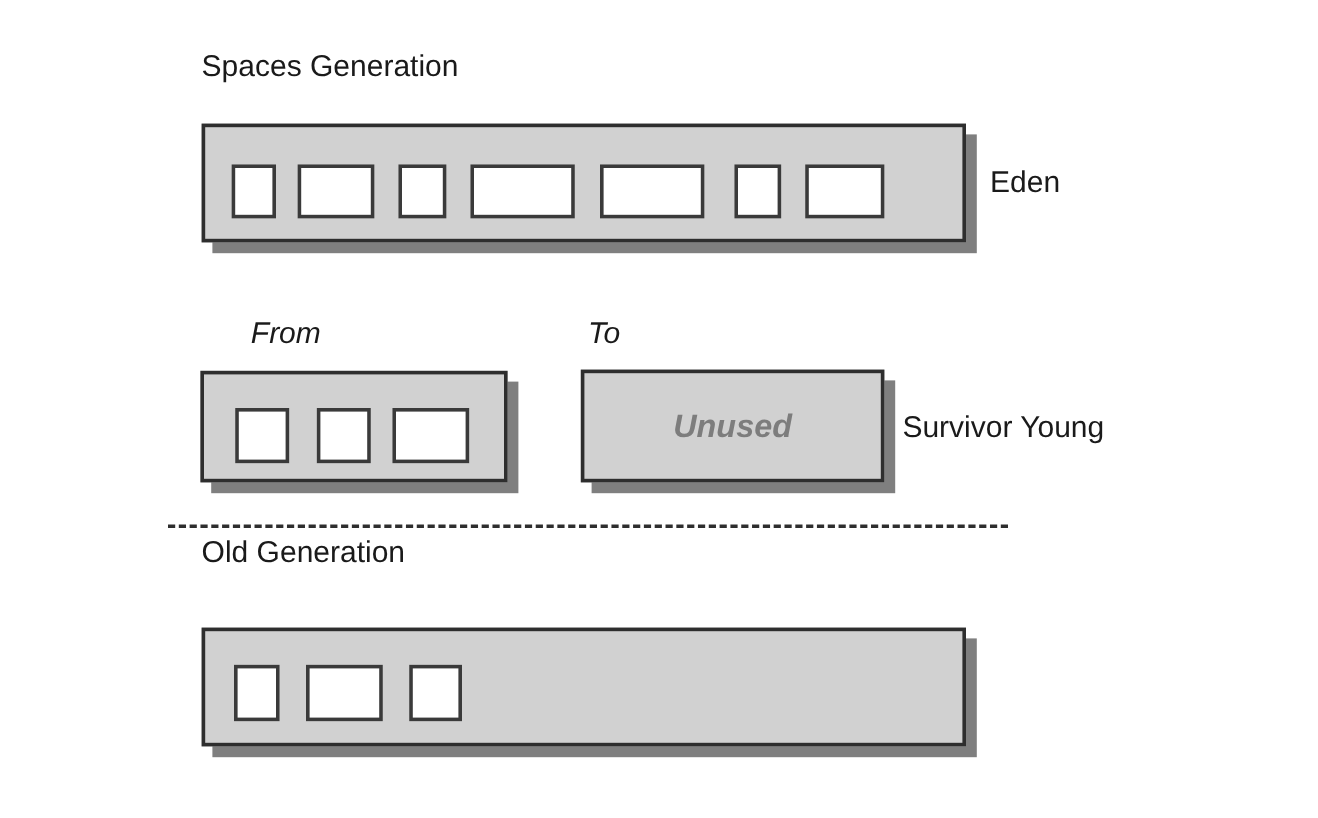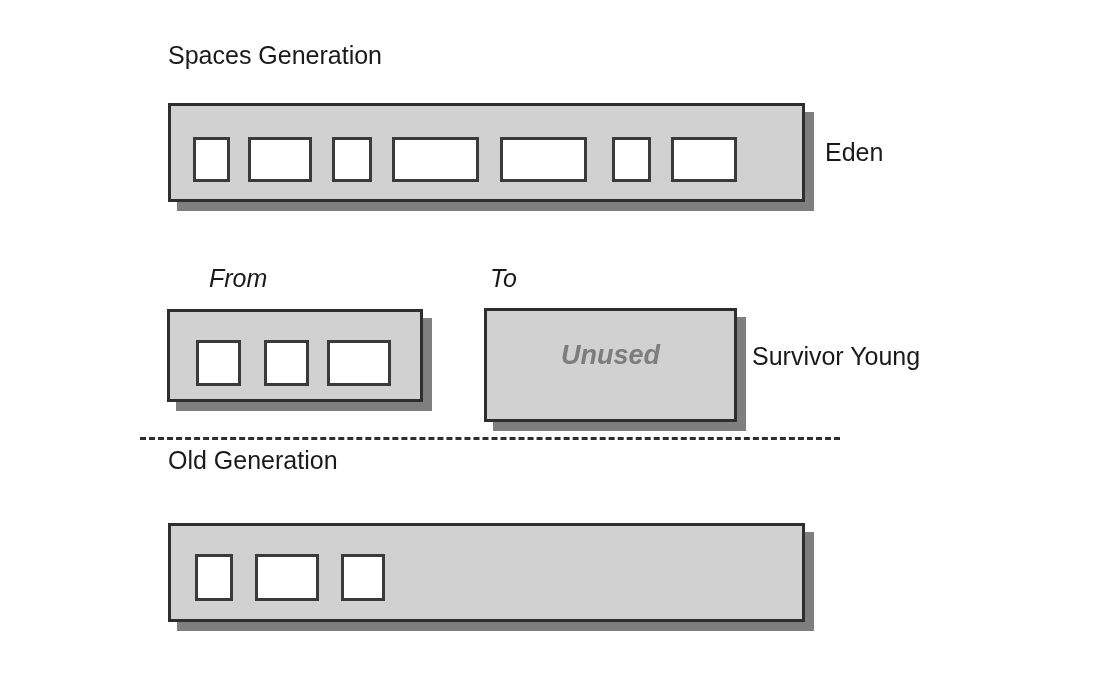--- a/index.html
+++ b/index.html
@@ -93,21 +93,21 @@
   <div class="label italic" id="lbl-from" style="left: 169px; top: 266px; margin-left: 40px;">From</div>
 
   <div class="label italic" id="lbl-to" style="left: 490px; top: 266px;">To</div>
 
   <div class="region" id="region-from" style="left: 167px; top: 309px; width: 256px; height: 93px;">
       <div class="cell" style="left: 26px; top: 28px; width: 45px; height: 46px;"></div>
       <div class="cell" style="left: 94px; top: 28px; width: 45px; height: 46px;"></div>
       <div class="cell" style="left: 157px; top: 28px; width: 64px; height: 46px;"></div>
     </div>
 
-  <div class="region" id="region-to" style="left: 484px; top: 308px; width: 253px; height: 114px;">
+  <div class="region" id="region-to" style="left: 484px; top: 308px; width: 253px; height: 94px;">
     <div class="unused-text" id="lbl-unused" style="left: 0px; top: 0px; width: 247px; height: 88px; display: flex; align-items: center; justify-content: center;">Unused</div>
   </div>
 
   <div class="label" id="lbl-survivor" style="left: 752px; top: 344px;">Survivor Young</div>
 
   <div class="divider" id="gen-divider" style="left: 140px; top: 437px; width: 700px;"></div>
 
   <div class="label" id="lbl-old" style="left: 168px; top: 448px;">Old Generation</div>
 
   <div class="region" id="region-old" style="left: 168px; top: 523px; width: 637px; height: 99px;">

